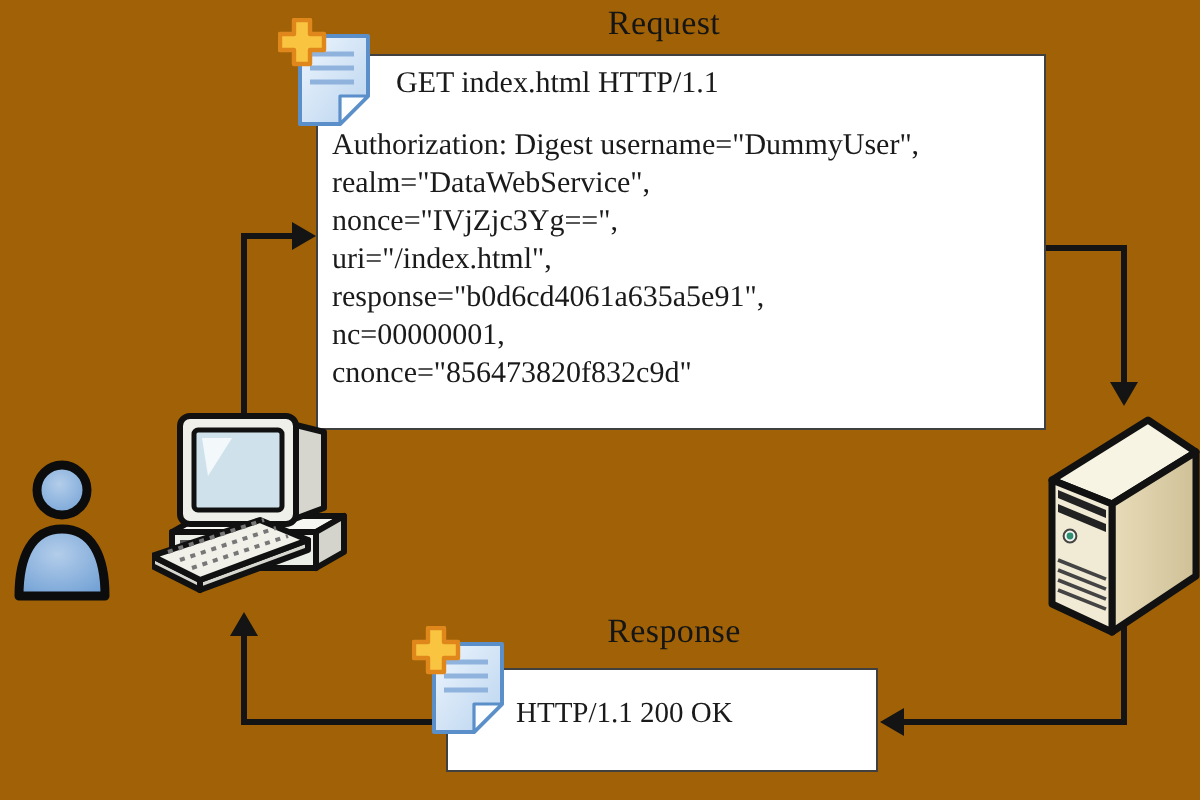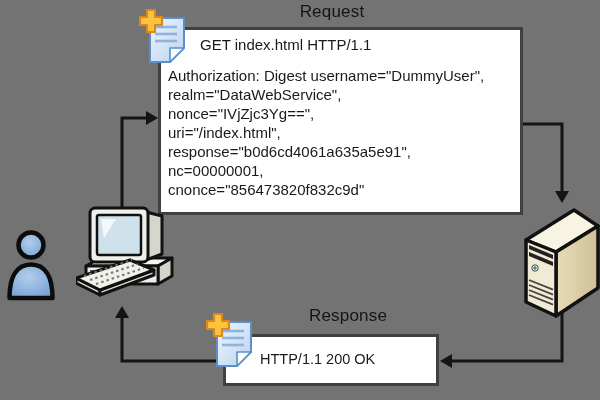--- a/index.html
+++ b/index.html
@@ -1,43 +1,43 @@
 <!DOCTYPE html>
 <html><head>
 <meta charset="utf-8">
 <style>
   html,body{margin:0;padding:0;background:#ffffff;}
   .stage{
-    position:relative;width:600px;height:400px;background:#737373;
-    font-family:Liberation Sans, sans-serif;color:#141414;overflow:hidden;
+    position:relative;width:600px;height:400px;background:#a16207;
+    font-family:Liberation Serif, serif;color:#141414;overflow:hidden;
   }
   .stage *{box-sizing:border-box;}
   svg.lines{position:absolute;left:0;top:0;z-index:1;}
   .flow-title{
     position:absolute;z-index:2;text-align:center;
     font-size:17px;font-weight:400;color:#151515;letter-spacing:.2px;
   }
   .flow-box{
-    position:absolute;z-index:2;background:#ffffff;border:3px solid #404040;
+    position:absolute;z-index:2;background:#ffffff;border:1px solid #404040;
   }
   .request-box{left:158px;top:27px;width:365px;height:188px;}
   .response-box{left:223px;top:334px;width:216px;height:52px;}
   .req-line{
     position:absolute;left:39px;top:6px;font-size:15px;white-space:nowrap;color:#1a1a1a;
   }
   .auth-block{
     position:absolute;left:7px;top:36px;font-size:15px;line-height:19px;
     white-space:nowrap;color:#1a1a1a;
   }
   .status-line{
     position:absolute;left:34px;top:14px;font-size:14.5px;white-space:nowrap;color:#1a1a1a;
   }
   .icon{position:absolute;z-index:3;}
   .title-request{left:232px;top:2px;width:200px;}
-  .title-response{left:248px;top:306px;width:200px;}
+  .title-response{left:237px;top:306px;width:200px;}
 </style>
 </head>
 <body>
 
 <div class="stage">
 
   <svg class="lines" width="600" height="400" viewBox="0 0 600 400">
     <g stroke="#141414" stroke-width="3" fill="none">
       <path d="M122,208 V118 H147"></path>
       <path d="M523,124 H562 V192"></path>

